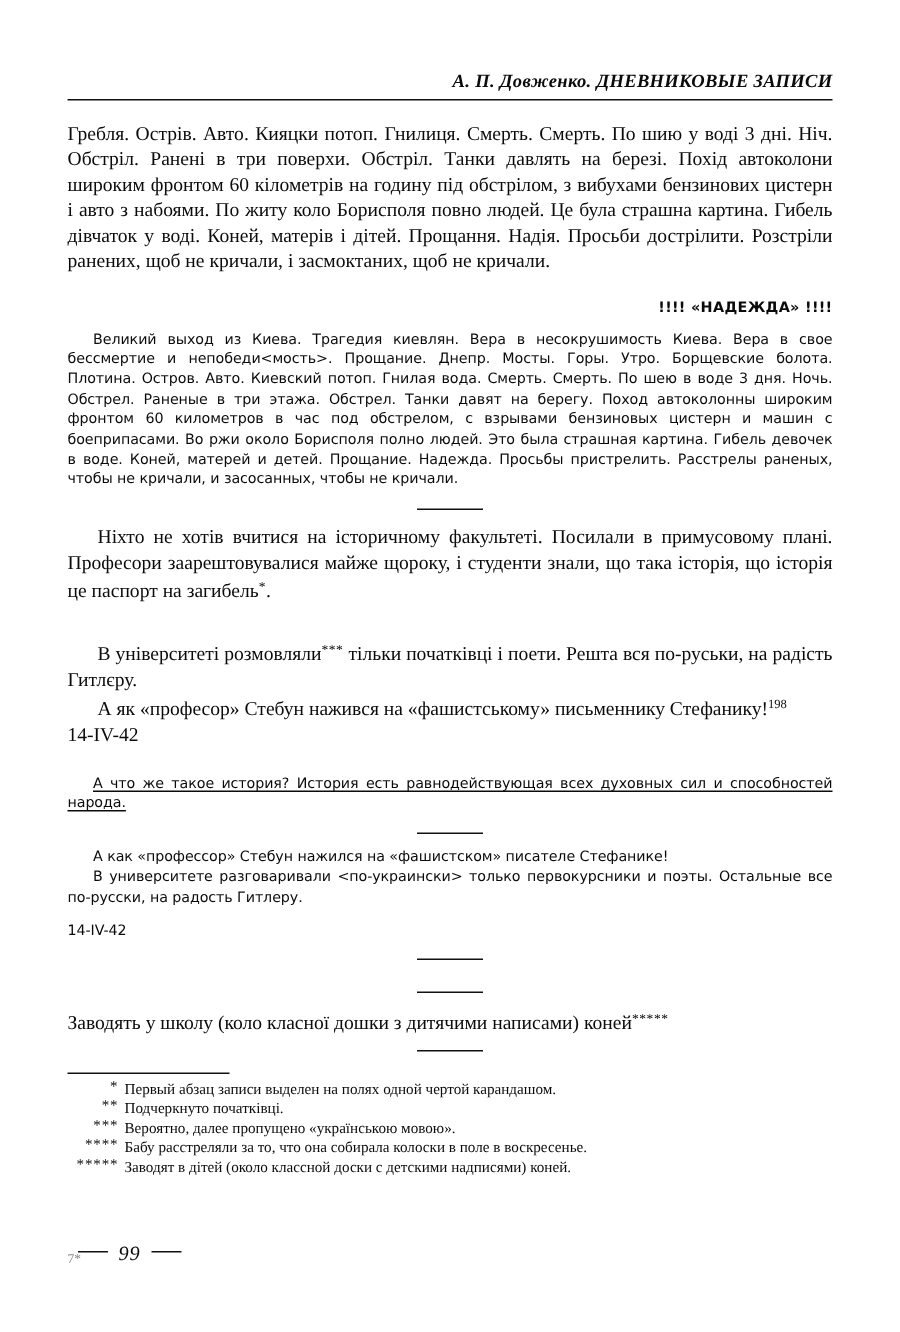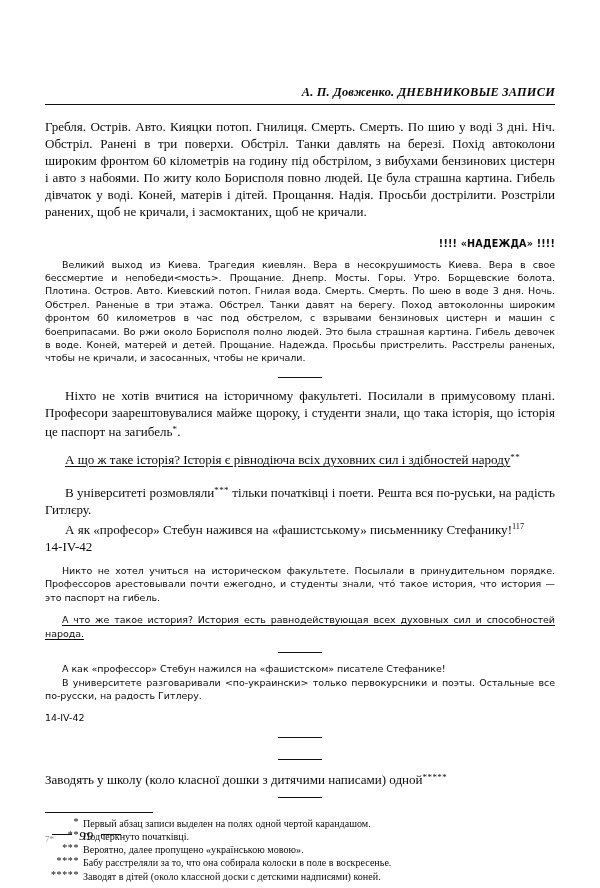--- a/index.html
+++ b/index.html
@@ -26,21 +26,20 @@
   
   .runhead {
     text-align: right;
     font-family: "Liberation Serif", serif;
     font-style: italic;
     font-weight: bold;
     font-size: 12.4px;
     letter-spacing: .2px;
     padding-top: 47px;
     white-space: nowrap;
-    margin-top: 38px;
   }
   .runhead .au { font-variant: normal; }
   .runhead .ti { font-style: italic; }
   .head-rule {
     border-top: 1.3px solid #111;
     margin-top: 4px;
     margin-bottom: 13px;
   }
 
   
@@ -180,39 +179,35 @@
   <div class="gap-c"></div>
   <div class="sep"></div>
   <div class="gap-b"></div>
 
   <p class="uk indent uk-block">
     <span>Ніхто не хотів вчитися на історичному факультеті. Посилали в примусовому плані. Професори заарештовувалися майже щороку, і студенти знали, що така історія, що історія це паспорт на загибель</span><sup class="fn">*</sup><span>.</span>
   </p>
 
   <div class="gap-b"></div>
 
-  <p class="uk indent uk-block">
-    <span class="u">А що ж таке історія? Історія є рівнодіюча всіх духовних сил і здібностей народу</span><sup class="fn">**</sup>
-  </p>
 
   <div class="gap-d"></div>
 
   <p class="uk indent uk-block">
     <span>В університеті розмовляли</span><sup class="fn">***</sup><span> тільки початківці і поети. Решта вся по-руськи, на радість Гитлєру.</span>
   </p>
 
   <p class="uk indent uk-block">
-    <span>А як «професор» Стебун нажився на «фашистському» письменнику Стефанику!</span><sup class="num">117</sup>
+    <span>А як «професор» Стебун нажився на «фашистському» письменнику Стефанику!</span><sup class="num">198</sup>
   </p>
 
   <p class="uk right uk-block">14-IV-42</p>
 
   <div class="gap-b"></div>
 
-  <p class="ru indent uk-block">Никто не хотел учиться на историческом факультете. Посылали в принудительном порядке. Профессоров арестовывали почти ежегодно, и студенты знали, что́ такое история, что история — это паспорт на гибель.</p>
 
   <div class="gap-b"></div>
 
   <p class="ru indent uk-block u">А что же такое история? История есть равнодействующая всех духовных сил и способностей народа.</p>
 
   <div class="gap-c"></div>
   <div class="sep"></div>
   <div class="gap-b"></div>
 
   <p class="ru indent uk-block">А как «профессор» Стебун нажился на «фашистском» писателе Стефанике!</p>
@@ -226,21 +221,21 @@
   <div class="gap-c"></div>
   <div class="sep"></div>
   <div class="gap-c"></div>
 
 
   <div class="gap-b"></div>
   <div class="sep"></div>
   <div class="gap-b"></div>
 
   <p class="uk uk-block">
-    <span>Заводять у школу (коло класної дошки з дитячими написами) одной</span><sup class="fn">*****</sup>
+    <span>Заводять у школу (коло класної дошки з дитячими написами) коней</span><sup class="fn">*****</sup>
   </p>
 
   <div class="gap-b"></div>
   <div class="sep"></div>
   <div class="gap-d"></div>
 
   <div class="fn-rule"></div>
   <div class="fn-list">
 
     <div class="fn-row">

